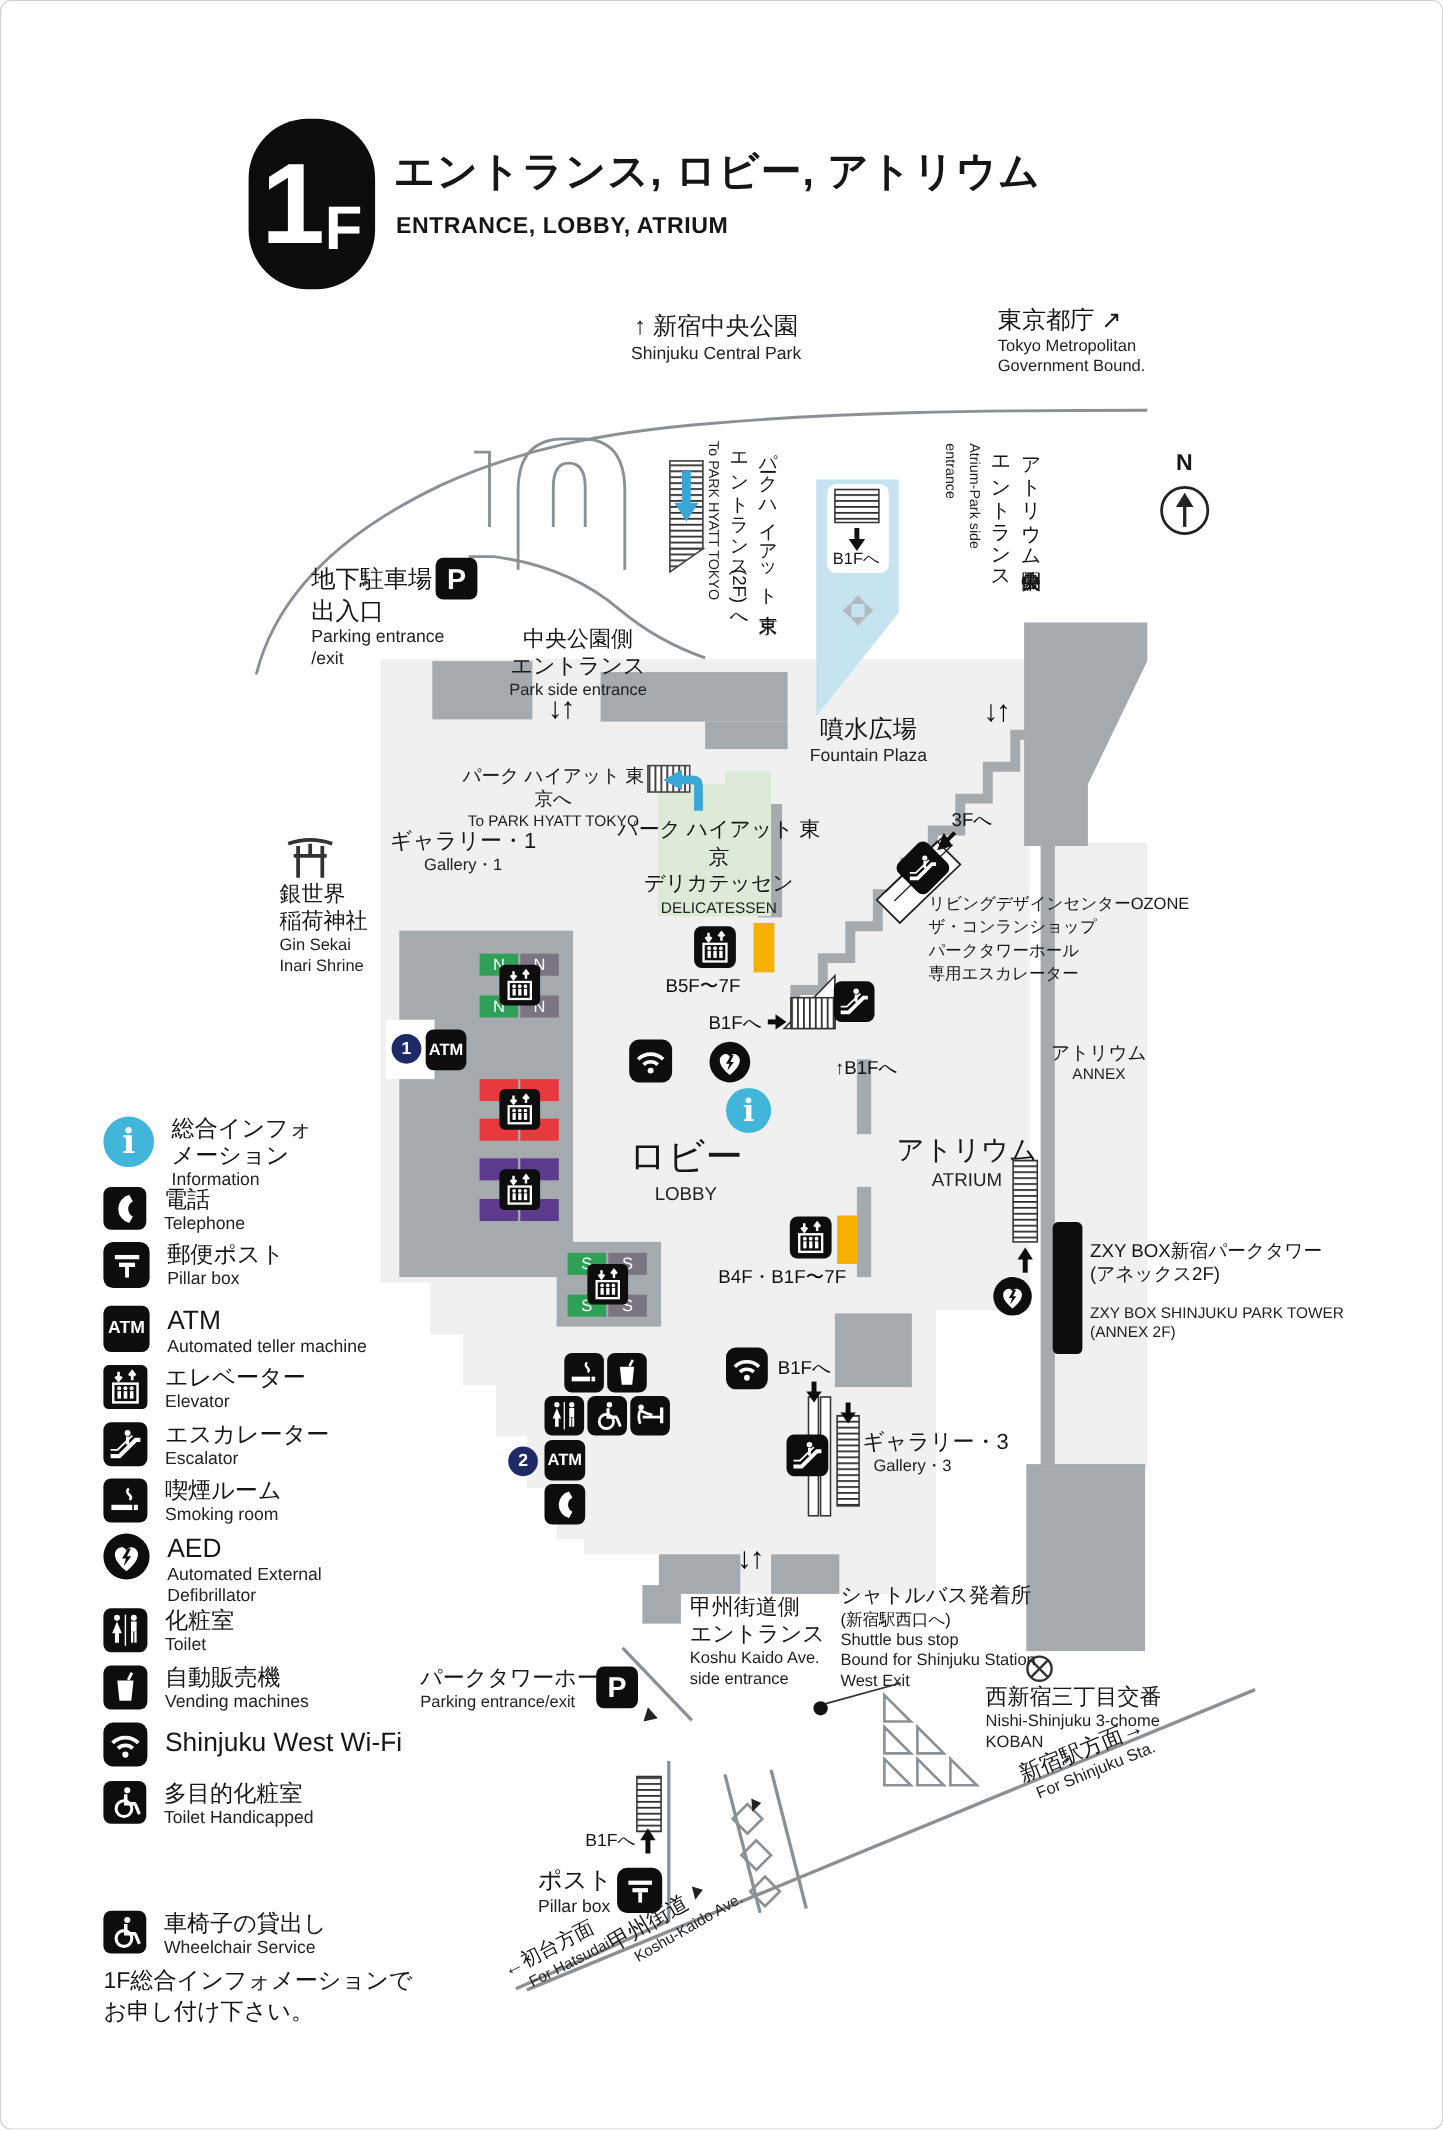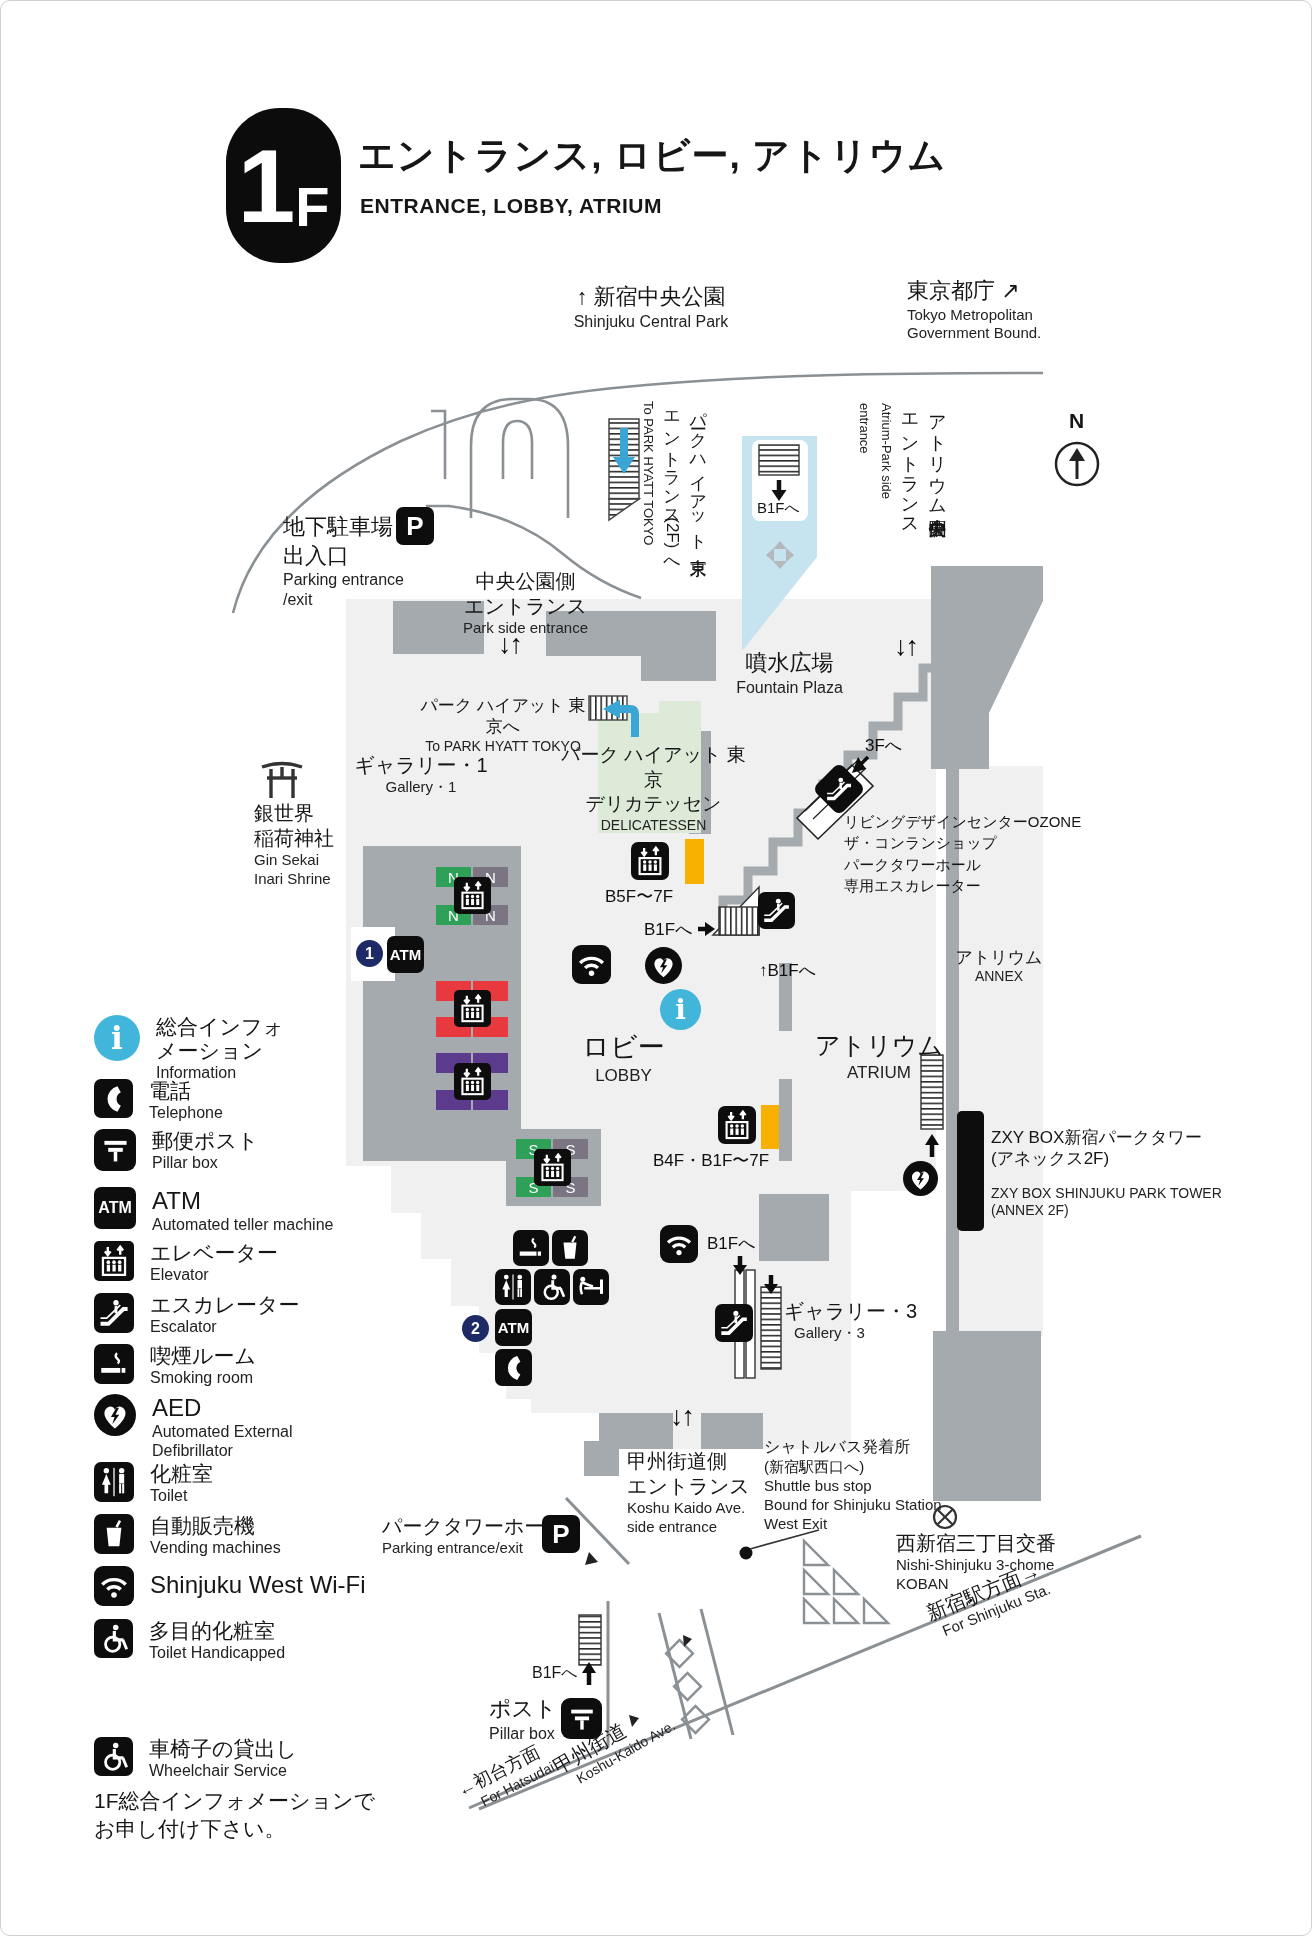--- a/index.html
+++ b/index.html
@@ -447,21 +447,21 @@
 <div class="bic round" style="left:644px;top:946px;width:37px;height:37px">
   <svg class="gly" width="33" height="33">
         <use href="#sy-aed"></use>
       </svg>
 </div>
 <div class="bic round cyanic" style="left:659px;top:988px;width:41px;height:41px">
   <span style="font-family:'DejaVu Serif',serif;font-weight:bold;font-size:28px;line-height:1">i</span>
 </div>
 
 <div class="abs ctr" style="left:560px;top:1028px;width:125px">
-  <div style="font-size:27px">ロビー</div>
+  <div style="font-size:34px">ロビー</div>
   <div class="en16" style="font-size:17px">LOBBY</div>
 </div>
 <div class="abs ctr" style="left:808px;top:1028px;width:140px">
   <div style="font-size:25px">アトリウム</div>
   <div class="en16" style="font-size:17px">ATRIUM</div>
 </div>
 
 <div class="abs" style="left:956px;top:1110px;width:27px;height:120px;background:#0d0d0d;border-radius:5px"></div>
 <div class="abs" style="left:990px;top:1126px">
   <div class="jp17">ZXY BOX新宿パークタワー</div>
@@ -537,21 +537,21 @@
 
 <div class="abs arrpair" style="left:669px;top:1400px">↓↑</div>
 <div class="abs" style="left:626px;top:1448px">
   <div class="jp20">甲州街道側</div>
   <div class="jp20">エントランス</div>
   <div class="en15">Koshu Kaido Ave.</div>
   <div class="en15">side entrance</div>
 </div>
 
 <div class="abs" style="left:763px;top:1436px">
-  <div style="font-size:16px">シャトルバス発着所</div>
+  <div style="font-size:19px">シャトルバス発着所</div>
   <div style="font-size:15px">(新宿駅西口へ)</div>
   <div class="en15">Shuttle bus stop</div>
   <div class="en15">Bound for Shinjuku Station</div>
   <div class="en15">West Exit</div>
 </div>
 
 <div class="abs" style="left:895px;top:1530px">
   <div class="jp20">西新宿三丁目交番</div>
   <div class="en15">Nishi-Shinjuku 3-chome</div>
   <div class="en15">KOBAN</div>

